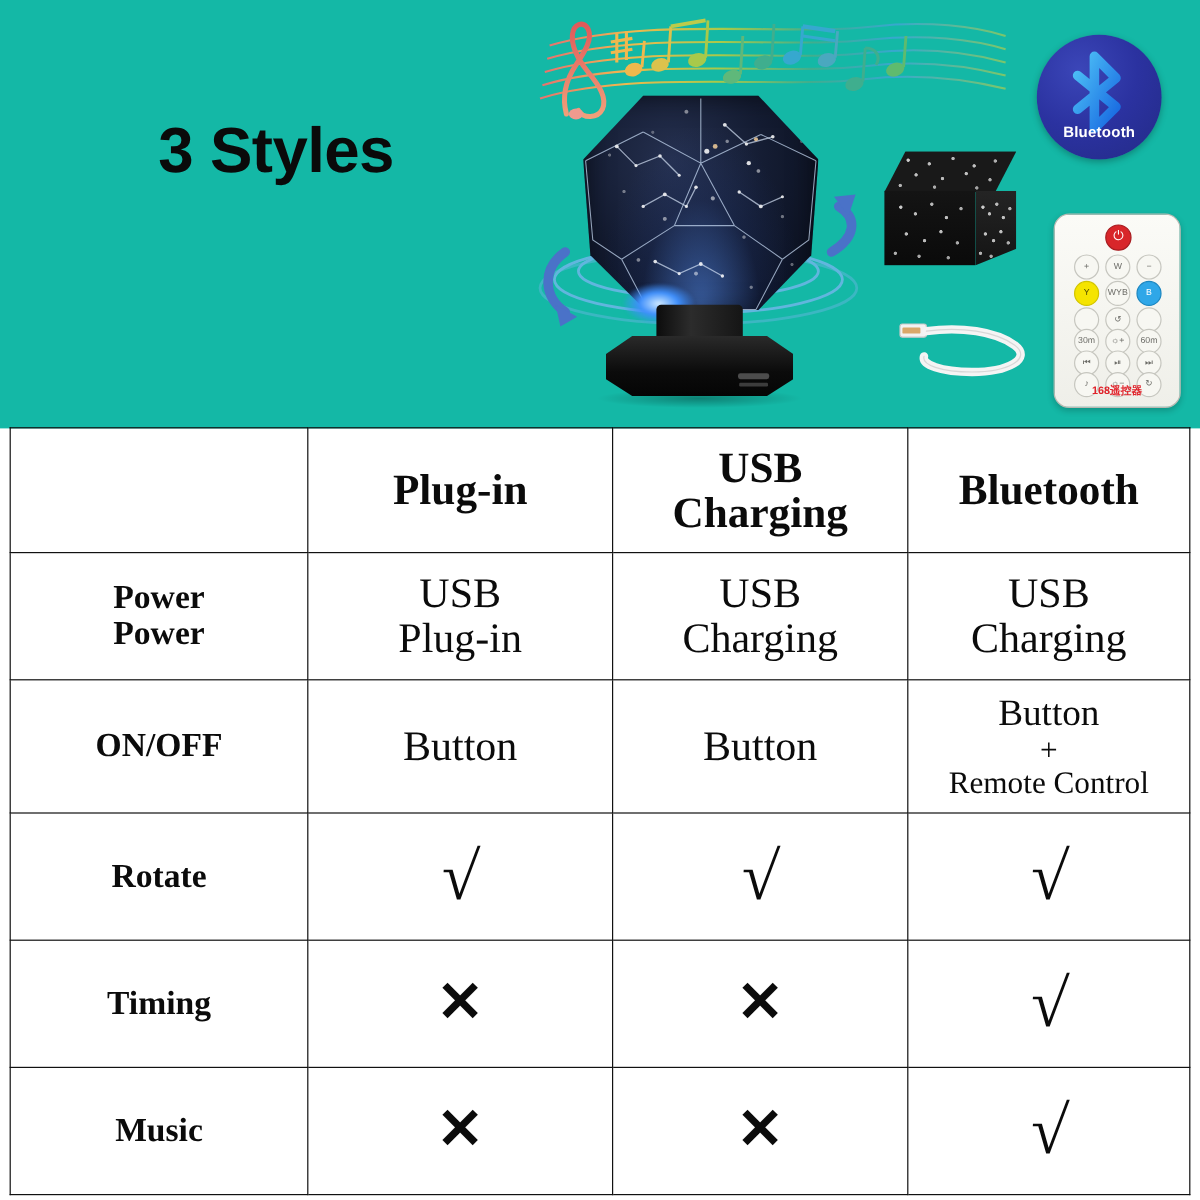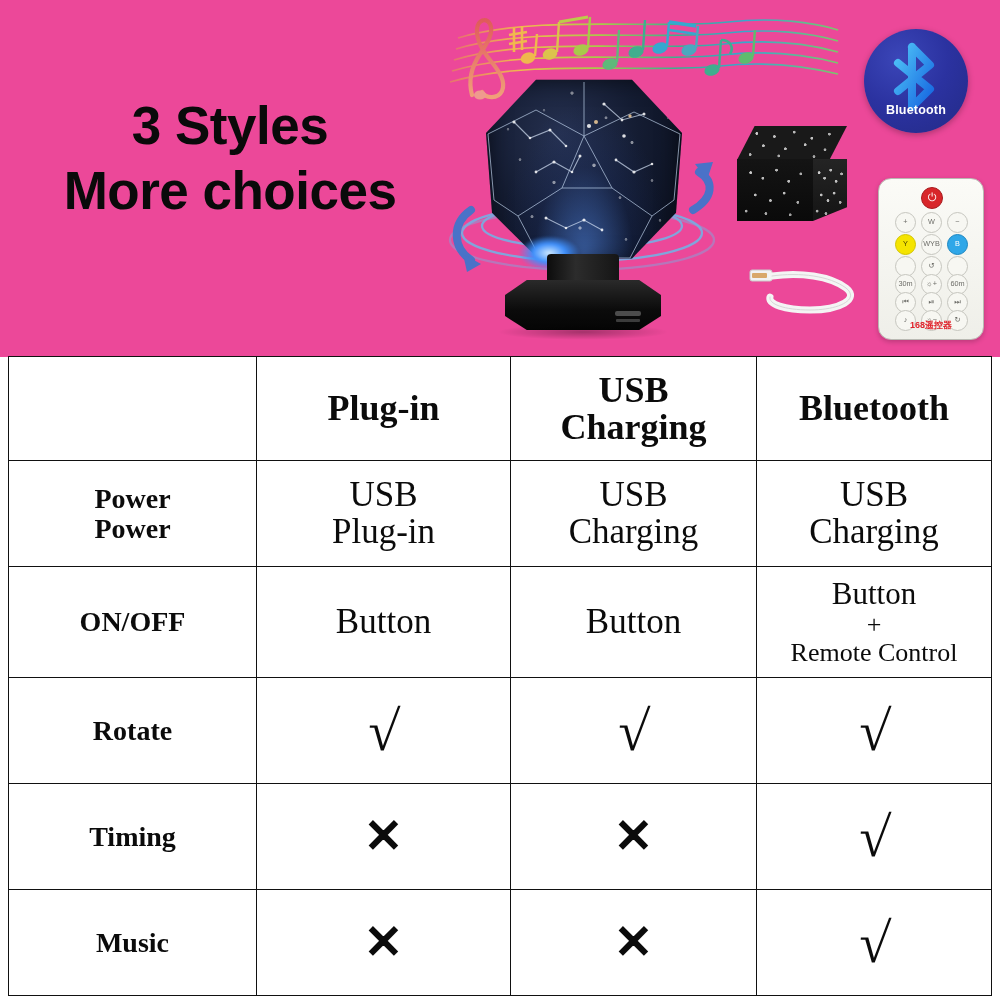--- a/index.html
+++ b/index.html
@@ -14,21 +14,21 @@
     overflow: hidden;
     font-family: "Liberation Sans", sans-serif;
     -webkit-font-smoothing: antialiased;
   }
 
   
   #hero {
     position: absolute;
     left: 0; top: 0;
     width: 1000px; height: 357px;
-    background: #ec4899;
+    background: #14b8a6;
   }
 
   
   #headline {
     position: absolute;
     left: 30px;
     top: 96px;
     width: 400px;
     text-align: center;
     color: #0a0a0a;
@@ -305,21 +305,20 @@
     font-weight: bold;
   }
 </style>
 </head>
 <body>
 
 <div id="hero">
 
   <div id="headline">
     <span class="line1">3 Styles</span>
-    <span class="line2">More choices</span>
   </div>
 
   <div id="music-notes">
     <svg width="420" height="108" viewBox="0 0 420 108">
       <defs>
         <linearGradient id="staffGrad" x1="0" y1="0" x2="1" y2="0">
           <stop offset="0%" stop-color="#e8736e"></stop>
           <stop offset="18%" stop-color="#f0b84e"></stop>
           <stop offset="38%" stop-color="#a8c94a"></stop>
           <stop offset="58%" stop-color="#3fae8e"></stop>

